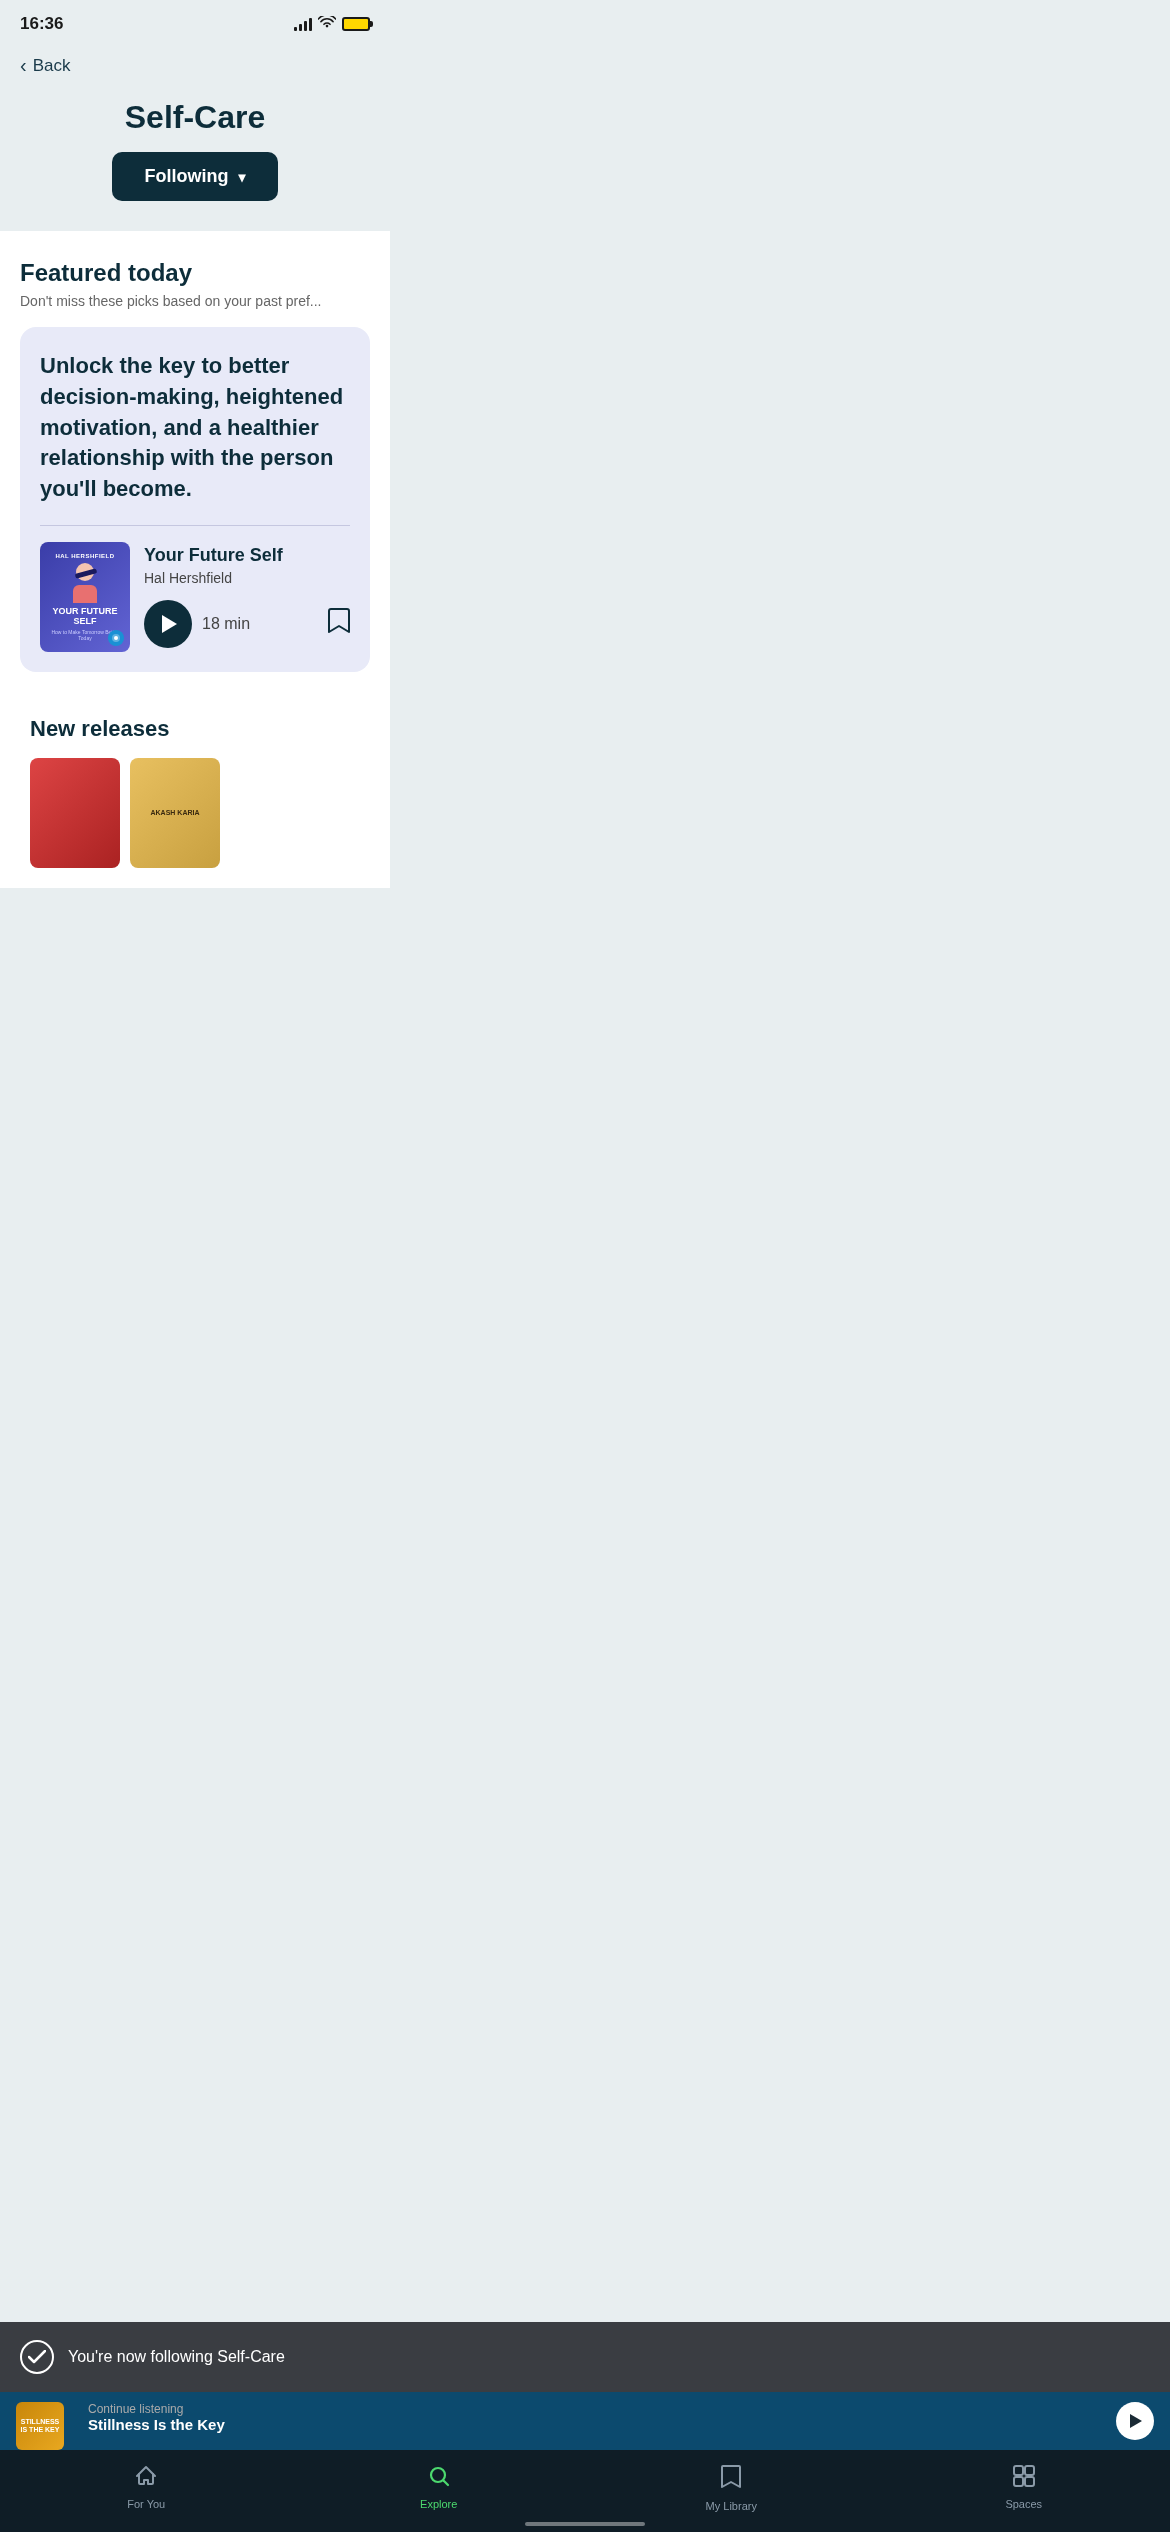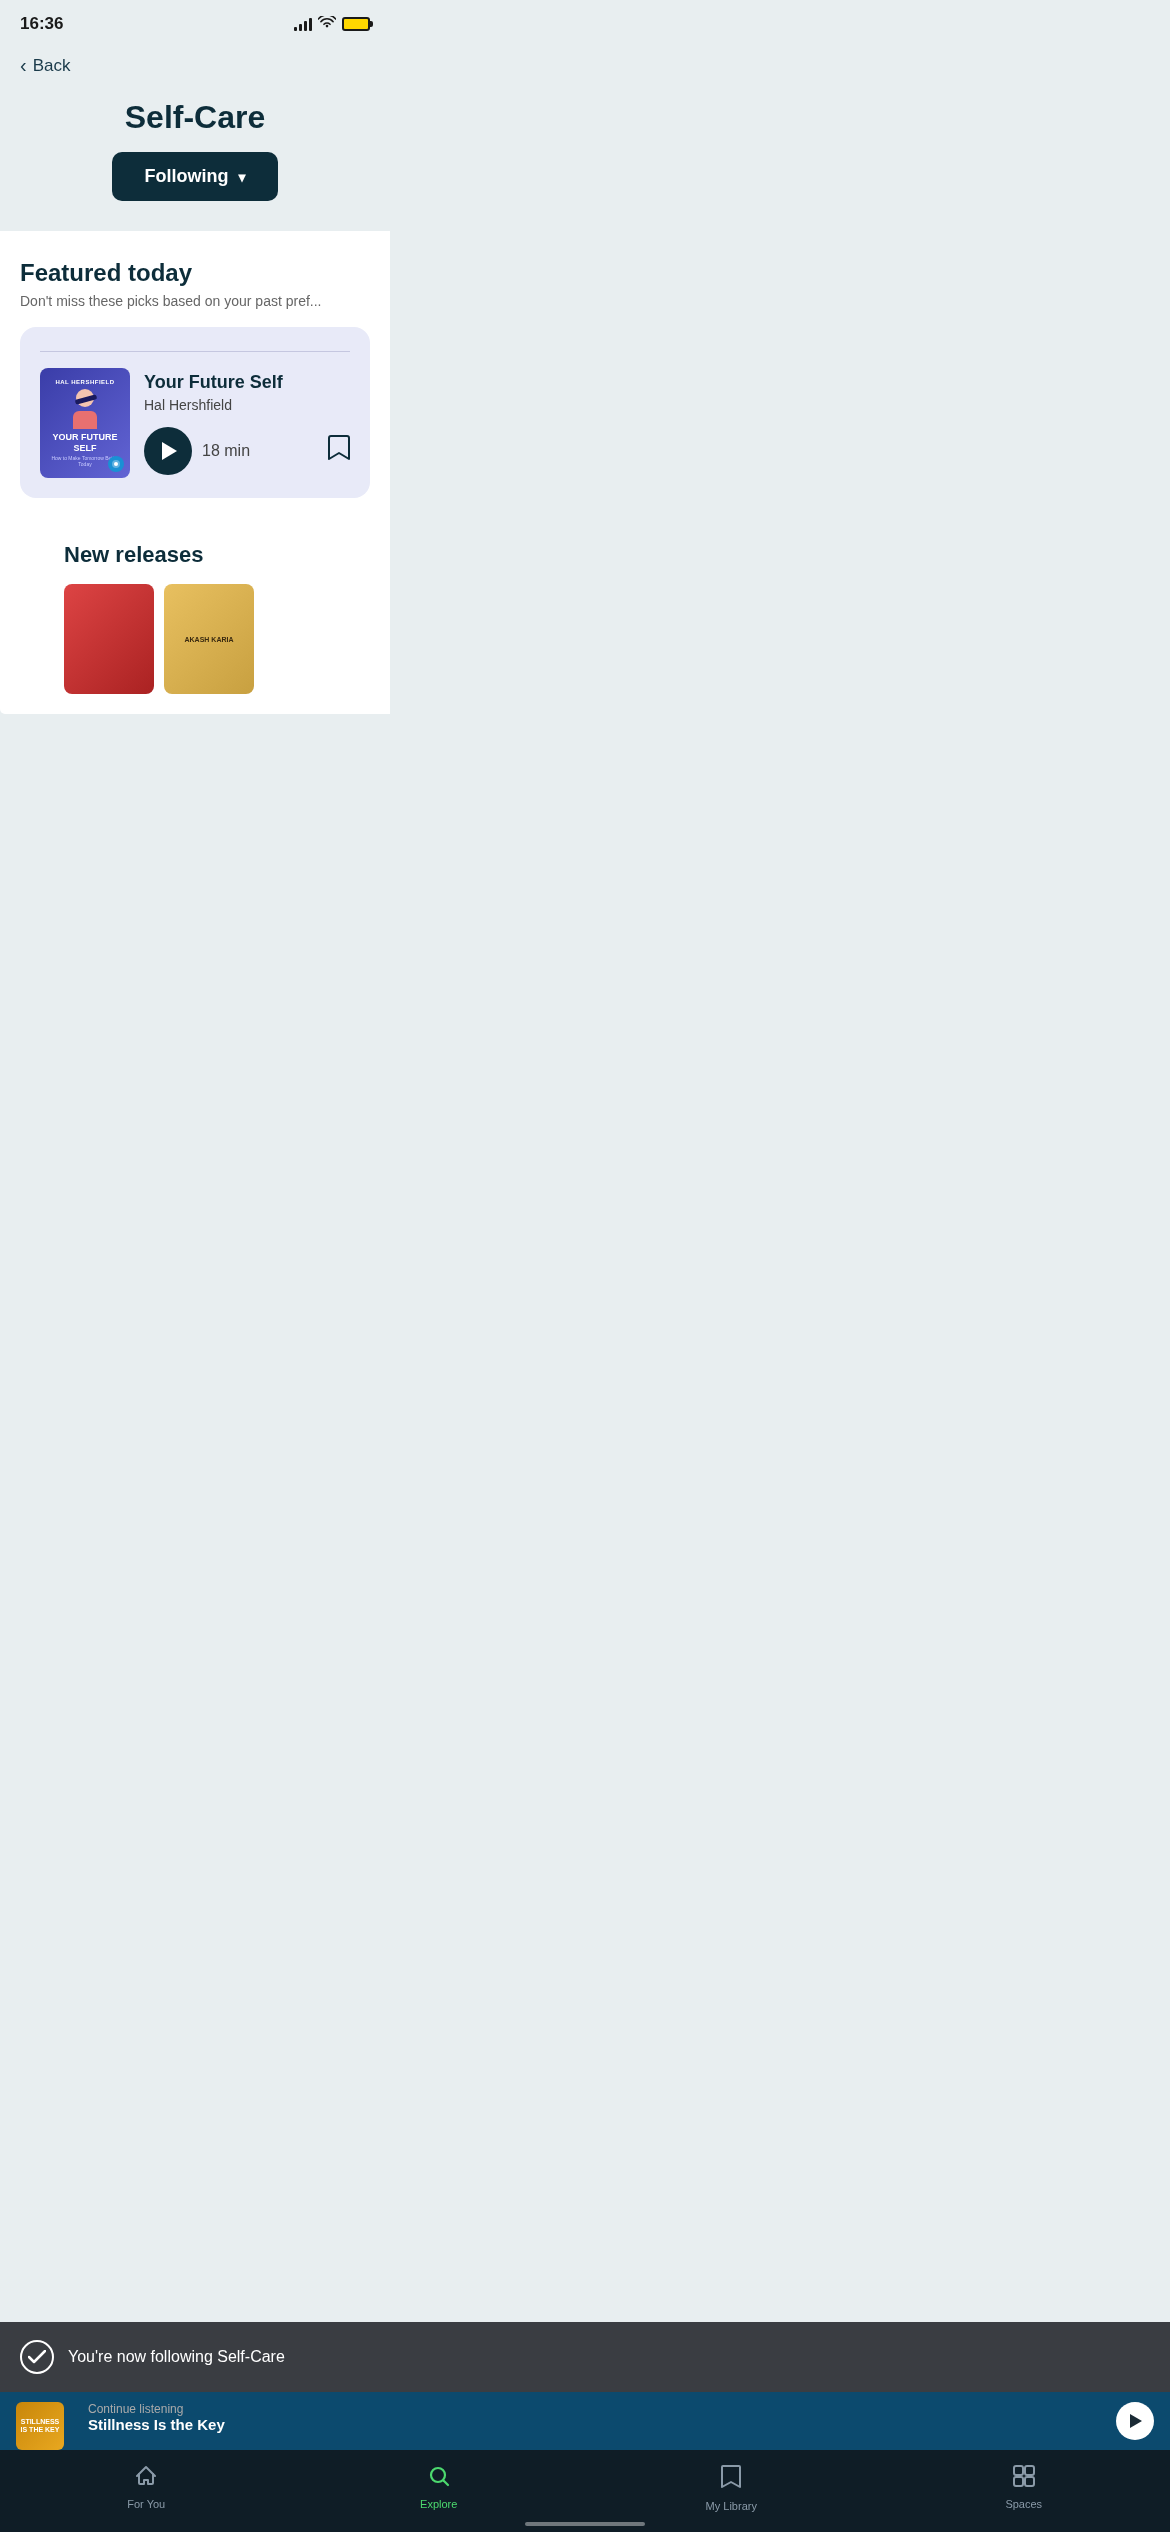--- a/index.html
+++ b/index.html
@@ -401,23 +401,22 @@
       width: 120px;
       height: 4px;
       background: white;
       border-radius: 2px;
       opacity: 0.4;
       z-index: 300;
     }
 
     
     .next-section-peek {
-      padding: 24px 20px 0;
+      padding: 24px 30px 0;
       background: white;
-      margin-left: 44px;
     }
     .next-section-title {
       font-size: 22px;
       font-weight: 800;
       color: #0d2d3a;
     }
   </style>
 </head>
 <body>
 
@@ -456,20 +455,21 @@
   </button>
 </div>
 
 <div class="main-content">
 
   <div class="featured-section">
     <h2 class="featured-title">Featured today</h2>
     <p class="featured-subtitle">Don't miss these picks based on your past pref...</p>
 
     <div class="book-card">
+      <p class="book-quote">Unlock the key to better decision-making, heightened motivation, and a healthier relationship with the person you'll become.</p>
       <div class="book-divider"></div>
       <div class="book-info-row">
 
         <div class="book-cover">
           <div class="book-cover-author">HAL HERSHFIELD</div>
 
           <div style="width:40px;height:40px;position:relative;margin-bottom:3px;">
 
             <div style="width:18px;height:18px;background:#f4c4b0;border-radius:50%;position:absolute;top:0;left:50%;transform:translateX(-50%);"></div>
 

